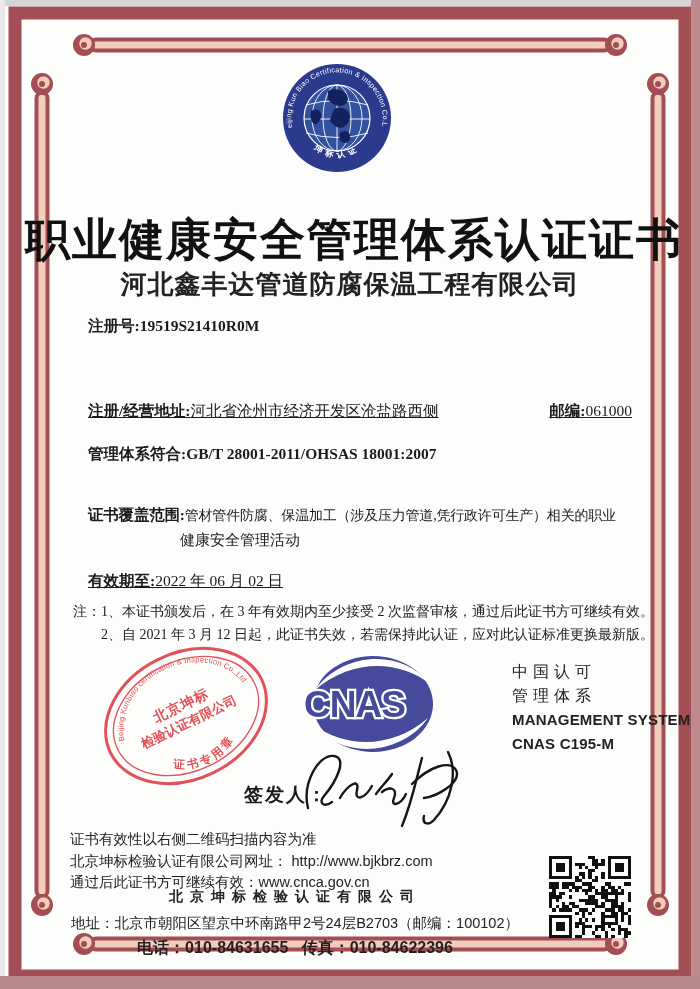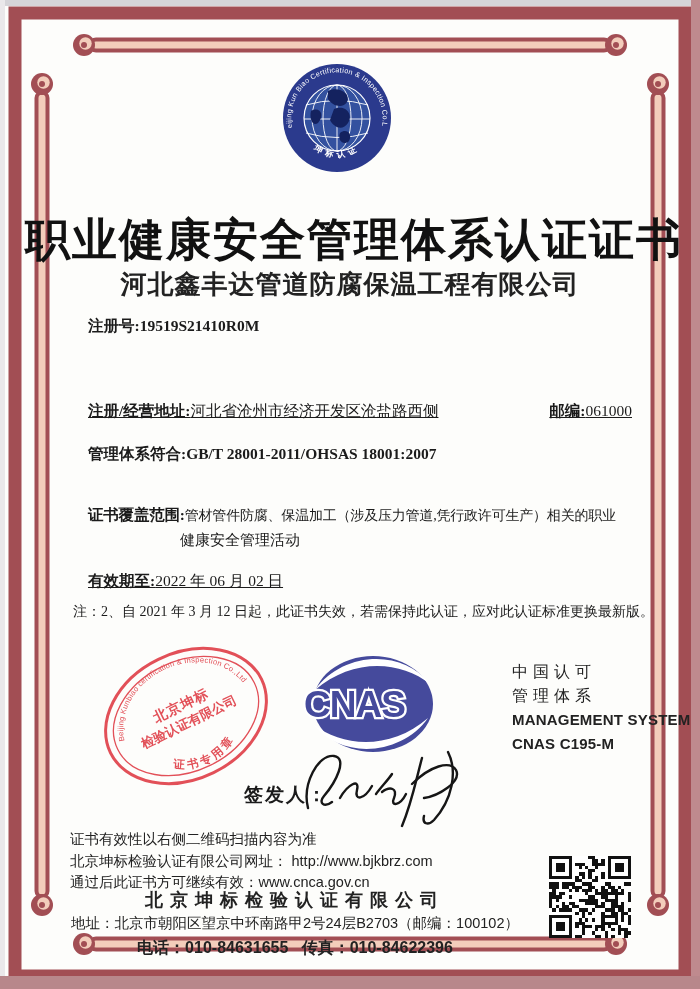--- a/index.html
+++ b/index.html
@@ -37,21 +37,21 @@
   .acc-cn{font-size:16px;letter-spacing:5px;color:#222;}
   .acc-en{font-family:"Liberation Sans","DejaVu Sans",sans-serif;font-size:15px;font-weight:700;color:#222;letter-spacing:0.2px;}
 
   .sign-label{left:244px;top:782px;font-size:19px;font-weight:700;letter-spacing:2px;}
   .sig-wrap{left:296px;top:744px;width:190px;height:92px;}
 
   .foot-notes{left:70px;top:829px;font-family:"Liberation Sans","DejaVu Sans",sans-serif;font-size:14.5px;line-height:21.5px;color:#222;white-space:nowrap;}
   .qr-wrap{left:549px;top:856px;width:82px;height:82px;}
   .qr-wrap svg{width:82px;height:82px;shape-rendering:crispEdges;}
 
-  .org-name{left:0;right:110px;top:888px;text-align:center;font-family:"Liberation Sans","DejaVu Sans",sans-serif;font-size:18px;font-weight:700;letter-spacing:7px;color:#222;}
+  .org-name{left:0;right:110px;top:888px;text-align:center;font-family:"Liberation Sans","DejaVu Sans",sans-serif;font-size:14px;font-weight:700;letter-spacing:7px;color:#222;}
   .foot-addr{left:0;right:110px;top:914px;text-align:center;font-family:"Liberation Sans","DejaVu Sans",sans-serif;font-size:14.5px;color:#222;white-space:nowrap;}
   .foot-phone{left:0;right:110px;top:938px;text-align:center;font-family:"Liberation Sans","DejaVu Sans",sans-serif;font-size:16px;font-weight:700;color:#222;}
 </style>
 </head>
 <body>
 
 <div class="page">
 
   <div class="abs edge-top"></div>
   <div class="abs edge-left"></div>
@@ -129,20 +129,21 @@
     <b style="font-size:15.5px;">证书覆盖范围:</b><span class="val">管材管件防腐、保温加工（涉及压力管道,凭行政许可生产）相关的职业</span>
   </div>
   <div class="abs content scope-l2" style="top:531px;">健康安全管理活动</div>
   <div class="abs content row flexrow" style="top:571px;">
     <span><b>有效期至:</b><span class="val">2022 年 06 月 02 日</span></span>
   </div>
 
   <div class="abs content notes">
     <span class="prefix">注：</span>
     <span>
+      <span style="display:block;">1、本证书颁发后，在 3 年有效期内至少接受 2 次监督审核，通过后此证书方可继续有效。</span>
       <span style="display:block;">2、自 2021 年 3 月 12 日起，此证书失效，若需保持此认证，应对此认证标准更换最新版。</span>
     </span>
   </div>
 
   <div class="abs content stamp-wrap">
     <svg width="176" height="136" viewBox="-88 -68 176 136">
       <defs>
         <path id="stampArc" d="M -63 24 A 67 56 0 1 1 63 24" fill="none"></path>
         <path id="stampBot" d="M -41 33 A 47 37 0 0 0 41 33" fill="none"></path>
       </defs>

